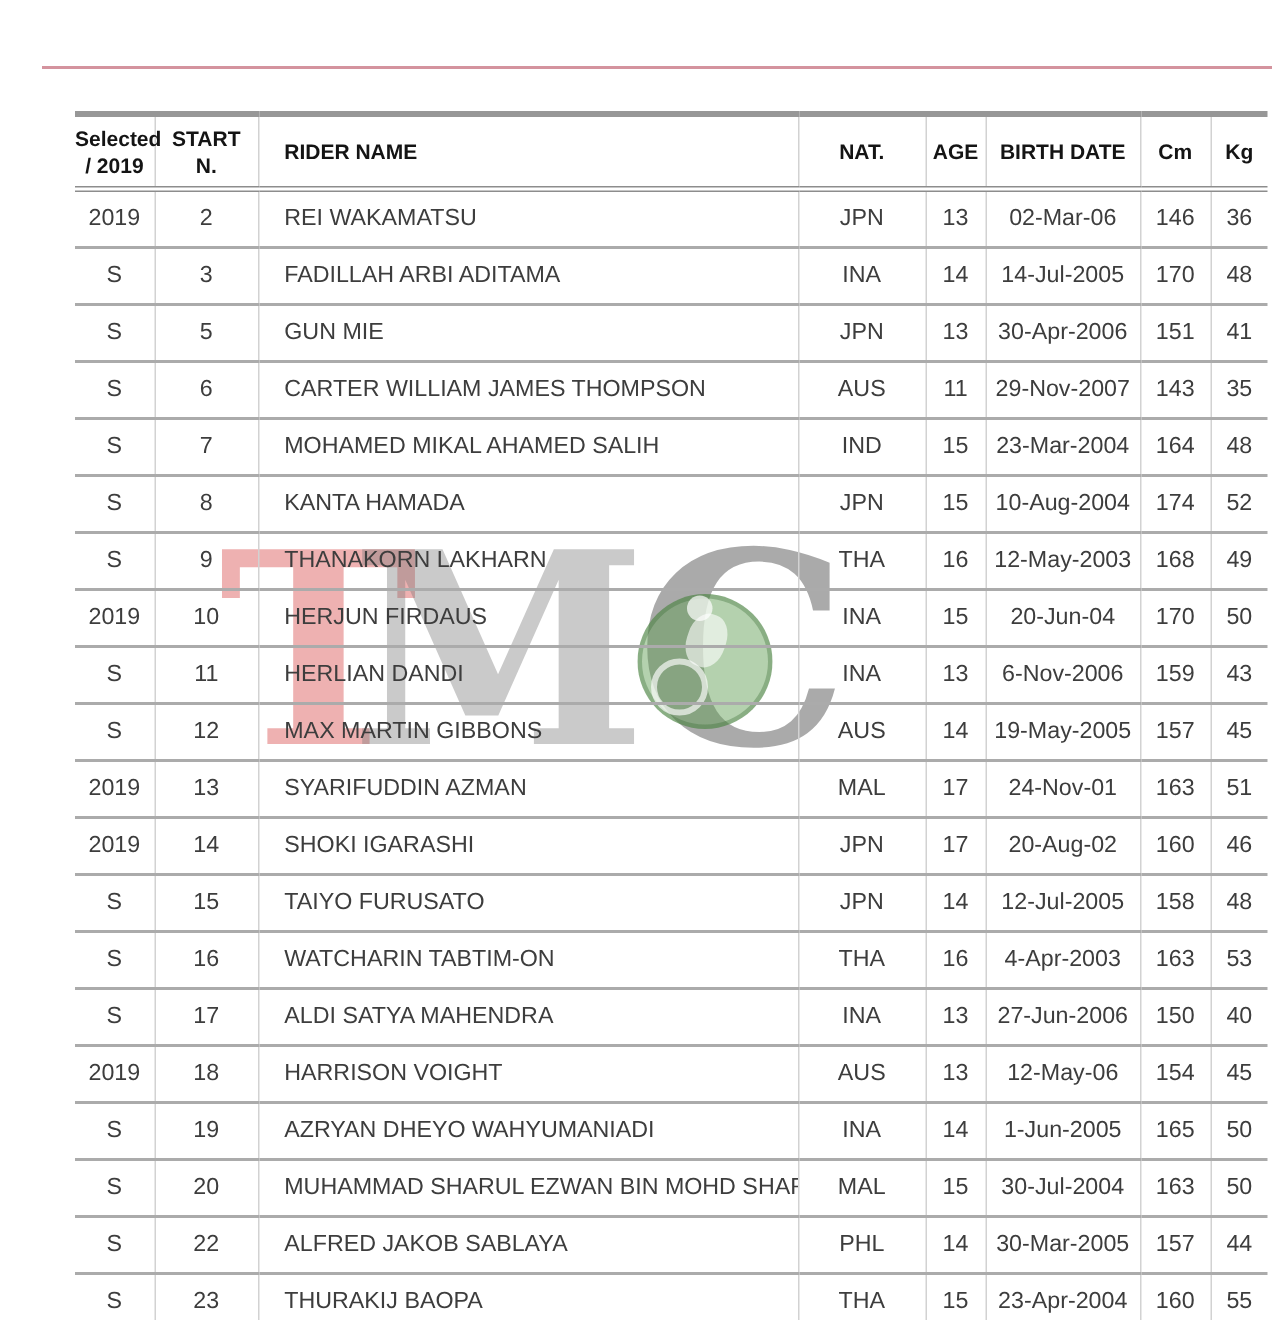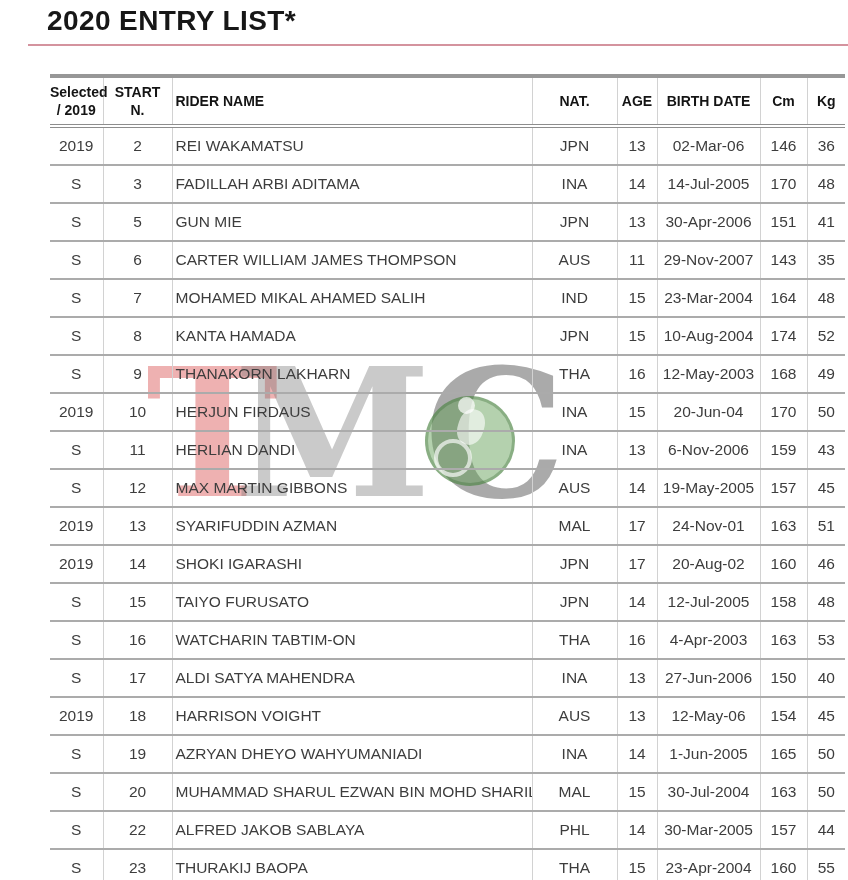--- a/index.html
+++ b/index.html
@@ -36,29 +36,28 @@
 
   
   table.entry{position:absolute;left:50px;top:74px;width:795px;z-index:2;
               border-collapse:collapse;table-layout:fixed;}
   thead th{height:46px;font-size:14px;font-weight:bold;color:#141414;text-align:center;
            vertical-align:middle;white-space:pre-line;line-height:1.3;
            border-top:4px solid #979797;border-bottom:4px double #8d8d8d;padding:0;}
   tbody td{height:36px;font-size:15.5px;color:#3d3d3d;text-align:center;vertical-align:middle;
            border-bottom:2px solid #ababab;padding:0;white-space:nowrap;overflow:hidden;}
   tbody tr:last-child td{border-bottom:5px double #8d8d8d;}
-  th.c2,td.c2{text-align:left;padding-left:3px;}
+  th.c2,td.c2{text-align:left;padding-left:17px;}
   th+th,td+td{border-left:1px solid #d2d2d2;}
 </style>
 </head>
 <body>
 
 <div class="page">
 
-  <div class="title">2020 ENTRY LIST*</div>
   <div class="title-rule"></div>
 
   <div class="watermark">
     <div class="wm-letter wm-t">T</div>
     <div class="wm-letter wm-m">M</div>
     <div class="wm-letter wm-c">C</div>
     <div class="wm-disc">
       <div class="wm-wheel"></div>
       <div class="wm-body"></div>
       <div class="wm-head"></div>

